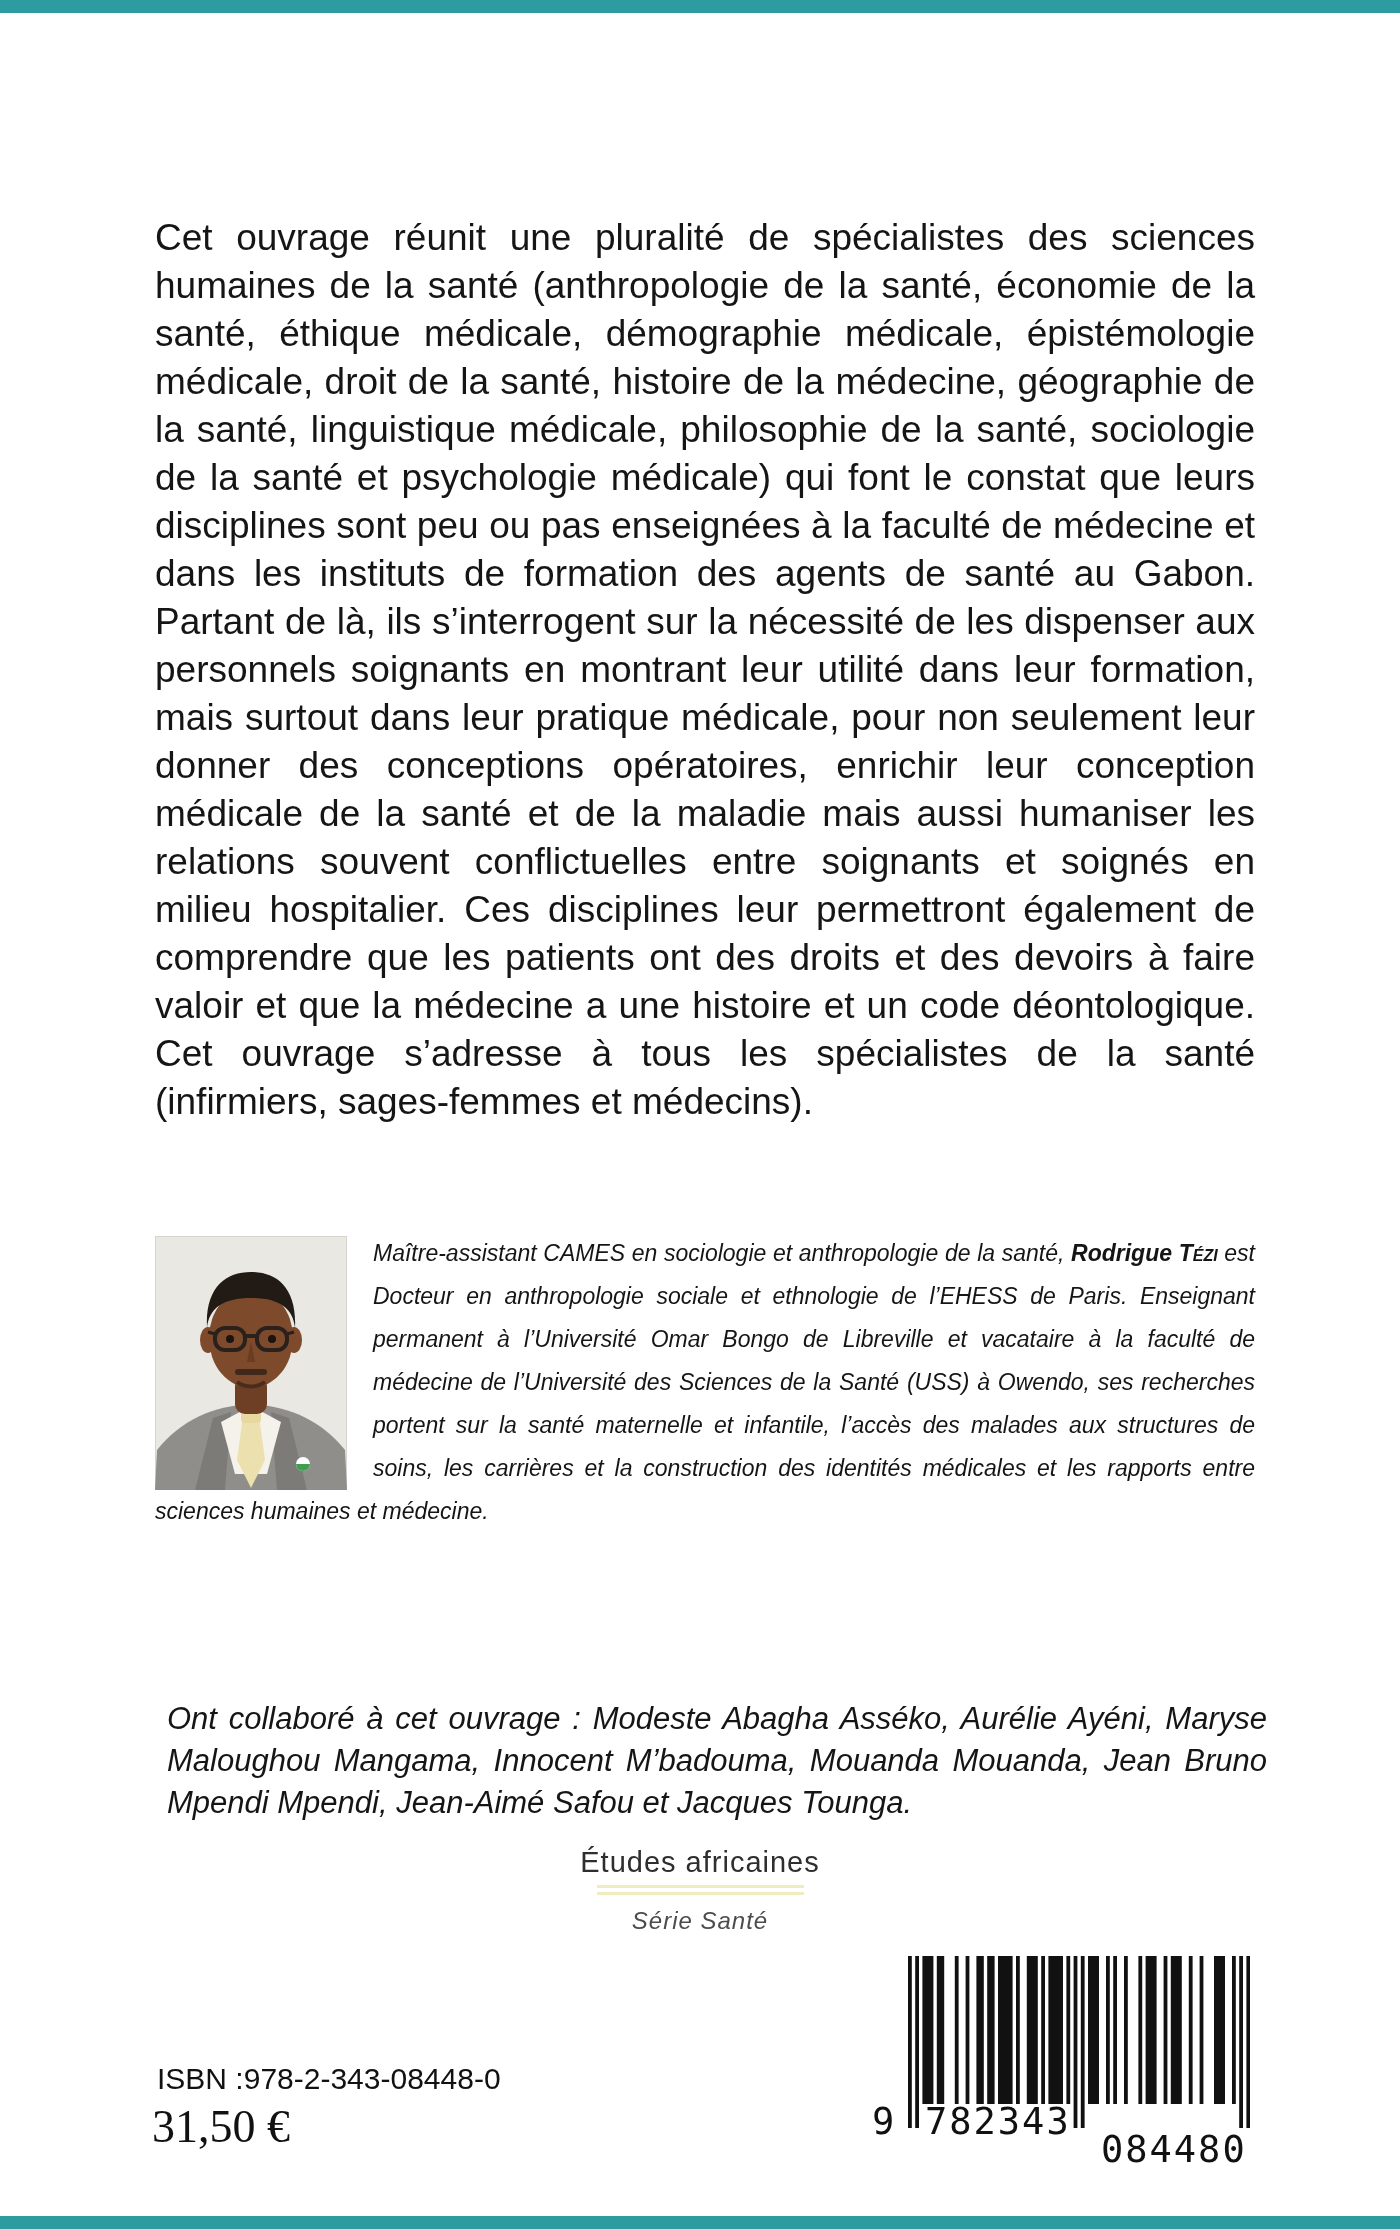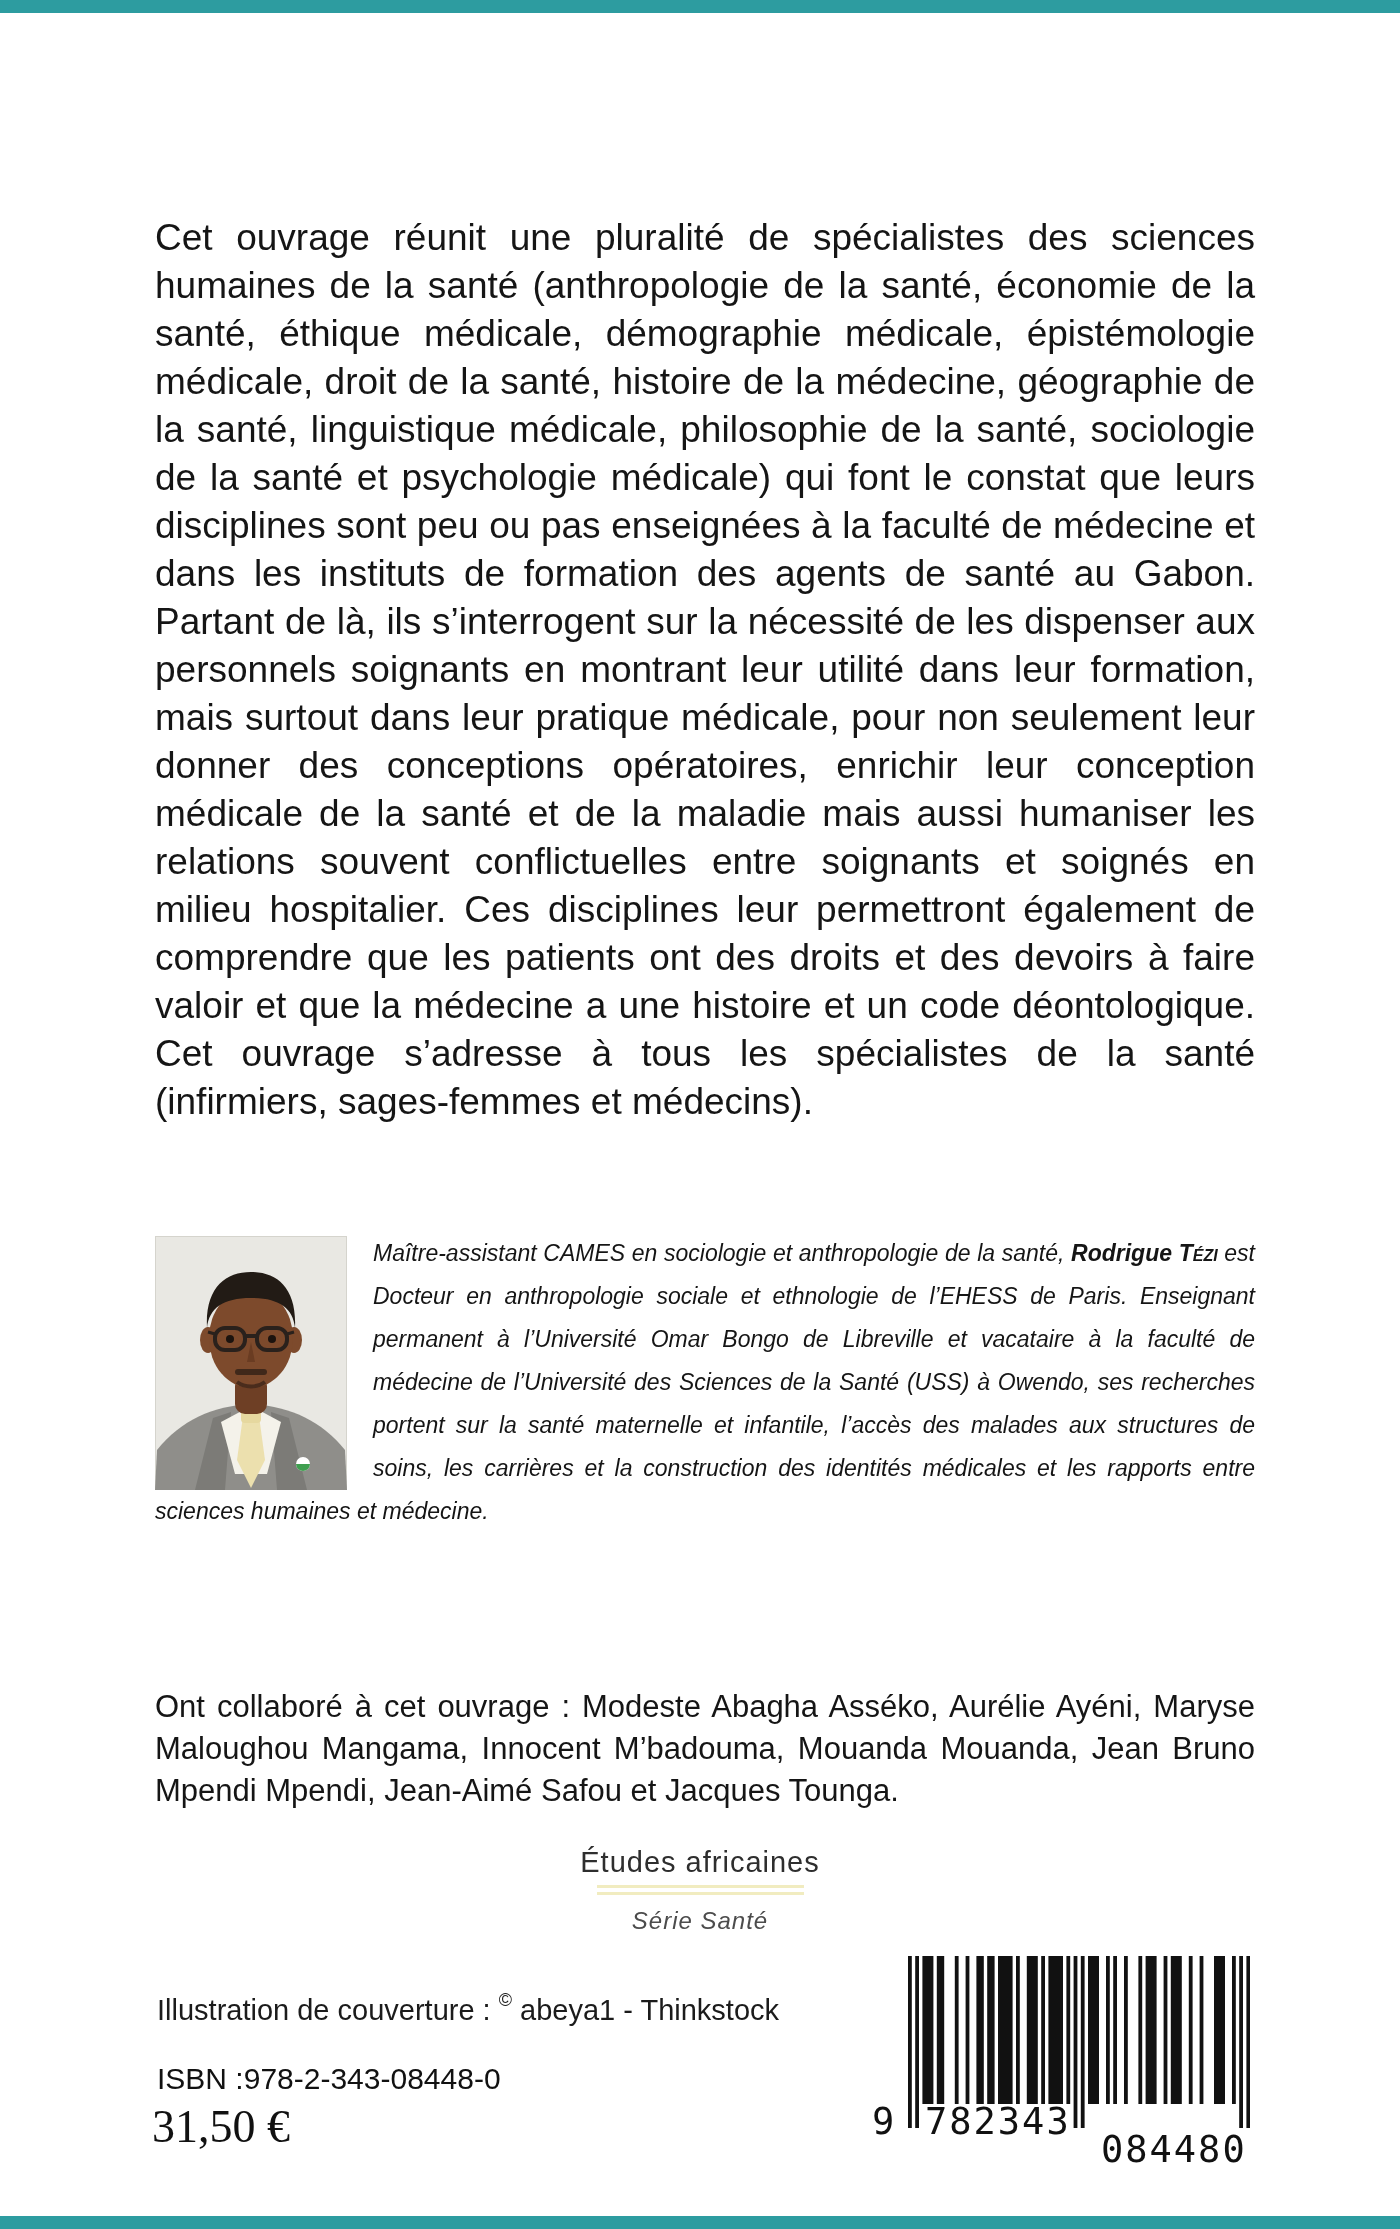--- a/index.html
+++ b/index.html
@@ -11,21 +11,21 @@
   .book-title{position:absolute;left:155px;top:76px;font-size:48px;letter-spacing:-0.5px;
         color:#1d3a5c;white-space:nowrap;}
   .synopsis{position:absolute;left:155px;top:214px;width:1100px;font-size:37px;line-height:48px;
         text-align:justify;color:#151515;margin:0;}
   .author{position:absolute;left:155px;top:1232px;width:1100px;font-size:23px;line-height:43px;
         text-align:justify;font-style:italic;color:#151515;margin:0;}
   .photo{float:left;width:192px;height:254px;margin:4px 26px 0 0;display:block;}
   .author-name{font-weight:bold;}
   .sc{font-variant:small-caps;}
   .contributors{position:absolute;left:155px;top:1686px;width:1100px;font-size:31px;line-height:42px;
-        text-align:justify;color:#151515;margin:0;}
+        text-align:justify;font-style:italic;color:#151515;margin:12px;}
   .collection{position:absolute;left:0;top:1846px;width:1400px;text-align:center;}
   .collection-name{font-size:29px;letter-spacing:1px;color:#2e2e2e;display:inline-block;}
   .collection-underline{width:207px;height:4px;border-top:3px solid #f1ecc0;border-bottom:3px solid #f1ecc0;
         margin:6px auto 0 auto;}
   .series-name{font-style:italic;font-size:24px;letter-spacing:1px;color:#4c4c4c;margin-top:12px;}
   .cover-credit{position:absolute;left:157px;top:1990px;font-size:29px;color:#1b1b1b;white-space:nowrap;}
   .cover-credit sup{font-size:18px;vertical-align:14px;}
   .isbn-line{position:absolute;left:157px;top:2062px;font-size:30px;color:#111;white-space:nowrap;}
   .price{position:absolute;left:152px;top:2100px;font-family:"Liberation Serif",serif;font-size:46px;color:#111;}
   .barcode{position:absolute;left:908px;top:1956px;width:342px;height:190px;background:#fff;}
@@ -87,25 +87,20 @@
   </p>
 
   <p class="contributors">Ont collaboré à cet ouvrage : Modeste Abagha Asséko, Aurélie Ayéni, Maryse Maloughou Mangama, Innocent M’badouma, Mouanda Mouanda, Jean Bruno Mpendi Mpendi, Jean-Aimé Safou et Jacques Tounga.</p>
 
   <div class="collection">
     <div class="collection-name">Études africaines</div>
     <div class="collection-underline"></div>
     <div class="series-name">Série Santé</div>
   </div>
 
-  <div class="cover-credit">
-    <span>Illustration de couverture :</span>
-    <sup>©</sup>
-    <span>abeya1 - Thinkstock</span>
-  </div>
 
   <div class="isbn-line"><span>ISBN :</span><span>978-2-343-08448-0</span></div>
 
   <div class="price">31,50 €</div>
 
   <div class="barcode">
     <svg id="barcode-svg" width="342" height="178" viewBox="0 0 342 178" xmlns="http://www.w3.org/2000/svg" fill="#111">
         <rect x="0.00" y="0" width="3.80" height="172"></rect>
         <rect x="7.20" y="0" width="3.80" height="172"></rect>
         <rect x="14.40" y="0" width="11.00" height="148"></rect>

